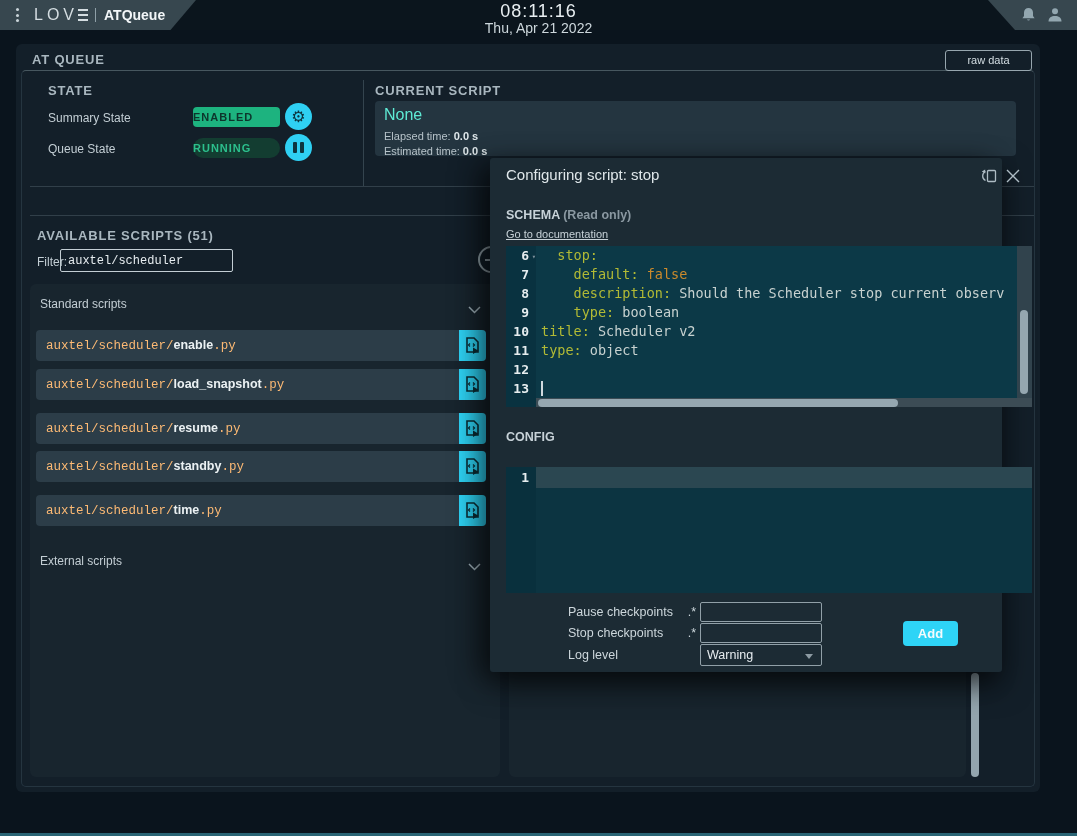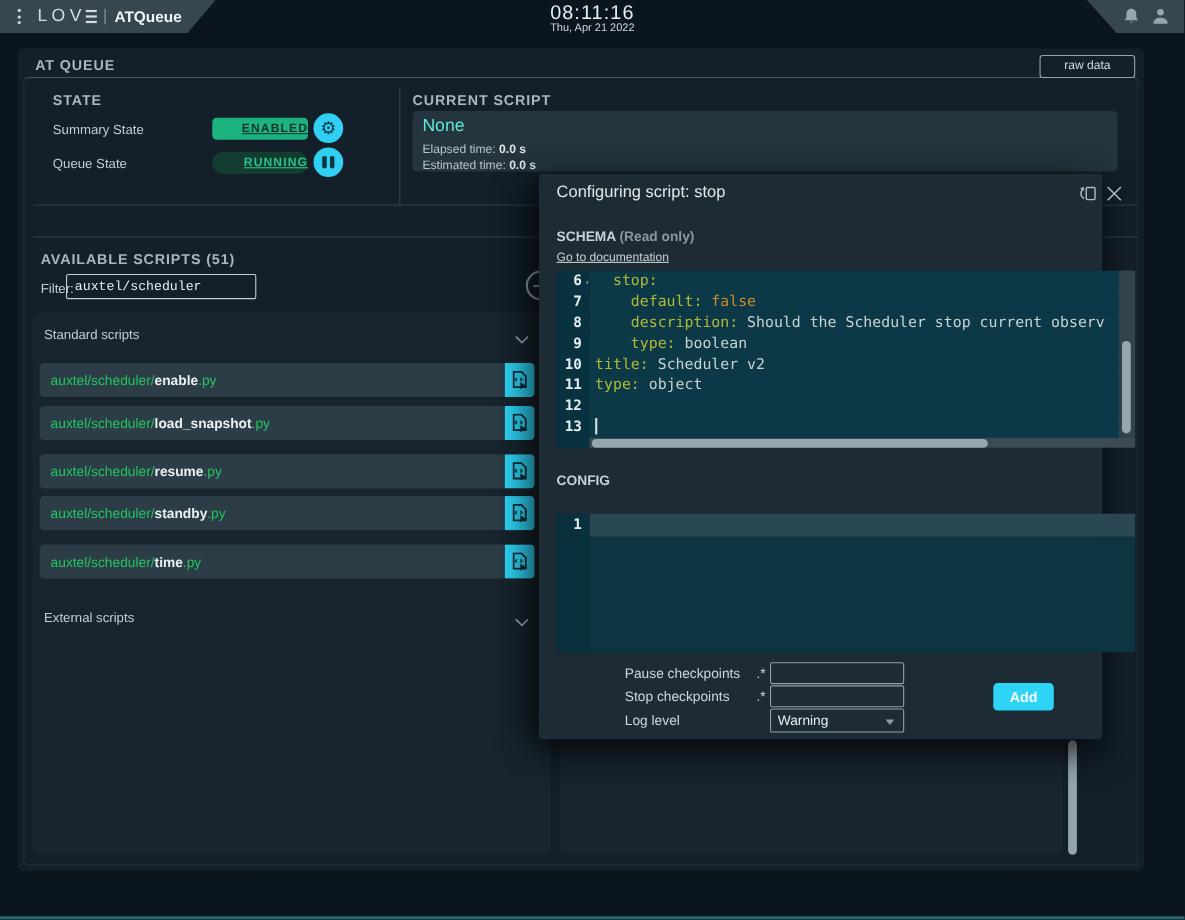--- a/index.html
+++ b/index.html
@@ -14,21 +14,21 @@
               display:flex; align-items:center; padding-left:16px; }
   .kebab { display:flex; flex-direction:column; gap:2.5px; margin-right:15px; }
   .kebab i { width:3px; height:3px; border-radius:50%; background:#c9d4d9; display:block; }
   .logo-lov { font-size:16px; letter-spacing:4px; color:#d4dde1; font-weight:400; }
   .logo-e { display:flex; flex-direction:column; gap:2.5px; margin:0 7px 0 0; }
   .logo-e i { width:10px; height:2.5px; background:#d4dde1; display:block; }
   .logo-div { width:1px; height:14px; background:#8fa0a8; margin-right:8px; }
   .app-name { font-size:14px; font-weight:700; color:#f2f6f8; }
   .clock { position:absolute; left:50%; top:1px; transform:translateX(-50%); text-align:center; }
   .clock .t { font-size:18px; color:#e9eff2; letter-spacing:1px; }
-  .clock .d { font-size:10px; color:#cdd7dc; margin-top:-2px; }
+  .clock .d { font-size:14px; color:#cdd7dc; margin-top:-2px; }
   .tab-right { position:absolute; right:0; top:0; width:90px; height:30px; background:#37474f;
                clip-path:polygon(1px 0,100% 0,100% 100%,28px 100%);
                display:flex; align-items:center; justify-content:flex-end; gap:11px; padding-right:14px; }
   .hicon svg { display:block; }
 
   
   .panel { position:absolute; left:16px; top:44px; width:1024px; height:748px;
            background:#131f29; border-radius:6px; }
   .fieldset { position:absolute; left:5px; top:26px; width:1014px; height:717px;
               border:1px solid #253540; border-top:1px solid #47575f; border-radius:5px; }
@@ -38,22 +38,22 @@
              border:1px solid #97a6ae; border-radius:3px; background:transparent;
              color:#d3dde2; font-size:11px; text-align:center; line-height:19px; cursor:pointer; }
 
   .sec-h { font-size:13px; font-weight:700; color:#a9b7bf; letter-spacing:0.8px; }
   .lbl { font-size:12px; color:#c3ced4; }
 
   
   .state-h { position:absolute; left:32px; top:39px; }
   .sum-lbl { position:absolute; left:32px; top:67px; }
   .que-lbl { position:absolute; left:32px; top:98px; }
-  .pill { position:absolute; width:87px; height:20px; text-align:right; line-height:20px;
-          font-size:11px; font-weight:700; letter-spacing:1px;text-decoration:underline; }
+  .pill { position:absolute; width:87px; height:20px; text-align:left; line-height:20px;
+          font-size:11px; font-weight:700; letter-spacing:1px; }
   .pill-enabled { left:177px; top:63px; background:#1db37f; color:#0d352c; border-radius:4px; }
   .pill-running { left:177px; top:94px; background:#133d31; color:#2cc08d; border-radius:10px; }
   .cbtn { position:absolute; width:27px; height:27px; border-radius:50%; background:#2fd0f3;
           display:flex; align-items:center; justify-content:center; cursor:pointer; }
   .gear-btn { left:269px; top:59px; color:#0d353f; font-size:16px; }
   .pause-btn { left:269px; top:90px; }
   .pause-btn i { width:3.5px; height:11px; background:#0d353f; display:block; border-radius:1px; }
   .pause-btn i+i { margin-left:3.5px; }
   .pause-btn .bars { display:flex; }
 
@@ -84,21 +84,21 @@
   .scripts-box { position:absolute; left:14px; top:240px; width:470px; height:493px;
                  background:#18252e; border-radius:6px; }
   .grp-lbl { position:absolute; left:10px; font-size:12px; color:#c3ced4; cursor:pointer; }
   .grp-std { top:13px; } .grp-ext { top:270px; }
   .chev { position:absolute; left:438px; cursor:pointer; }
   .chev-std { top:16px; } .chev-ext { top:273px; }
 
   .srow { position:absolute; left:6px; width:450px; height:31px; background:#2c3d48;
           border-radius:4px; display:flex; align-items:center; overflow:hidden; cursor:pointer; }
   .srow .txt { padding-left:10px; font-size:12.5px; white-space:nowrap; }
-  .srow .pfx, .srow .ext { color:#22c55e; }
+  .srow .pfx, .srow .ext { color:#fdba74;font-family:Liberation Mono, monospace; }
   .srow .nm { color:#ebf1f3; font-weight:700; }
   .srow .sp { flex:1; }
   .launch { width:27px; height:31px; background:#2ed4f6; display:flex; align-items:center;
             justify-content:center; cursor:pointer; flex:none; }
   .r0{top:46px} .r1{top:85px} .r2{top:129px} .r3{top:167px} .r4{top:211px}
 
   
   .behind { position:absolute; left:493px; top:556px; width:457px; height:177px;
             background:#18252e; border-radius:6px; }
   .behind-sb { position:absolute; left:955px; top:629px; width:8px; height:104px;

